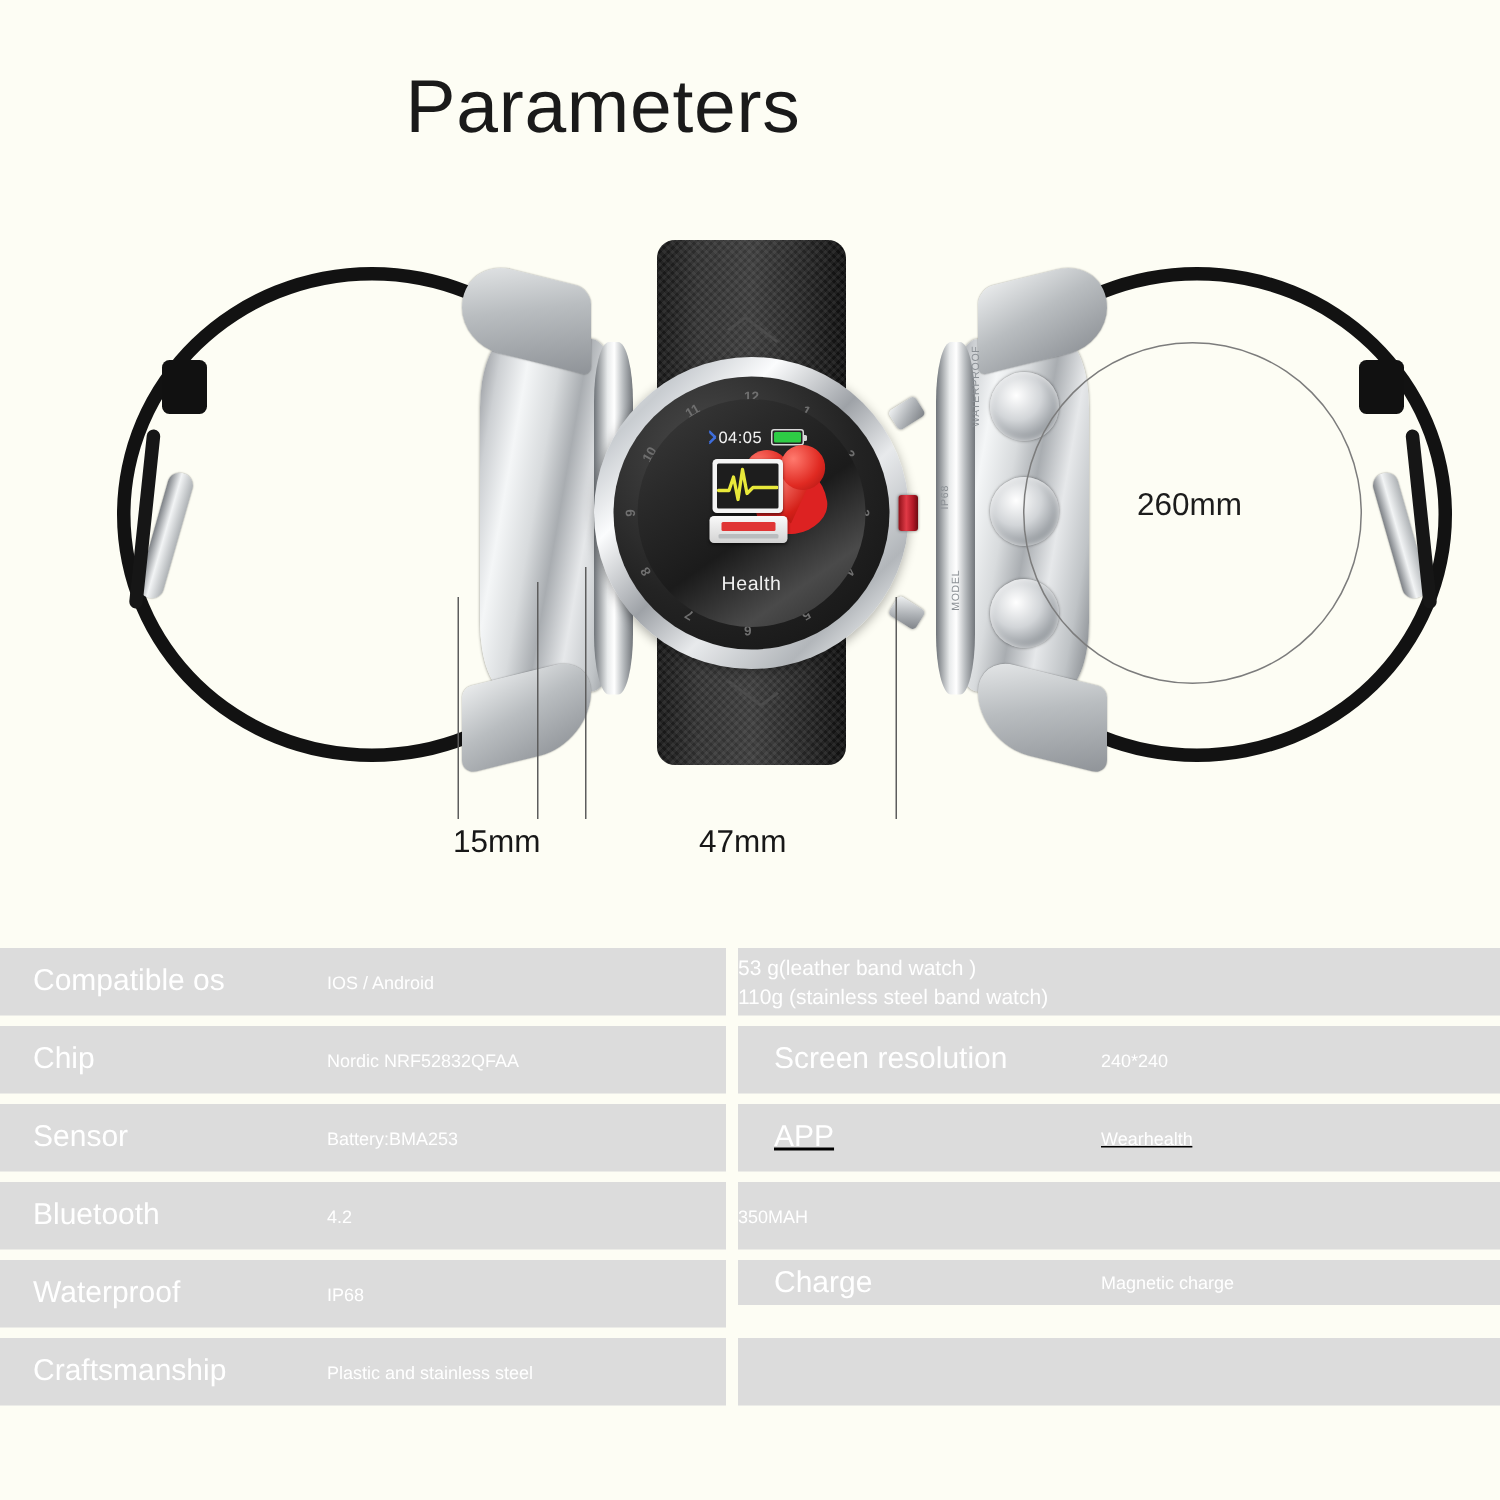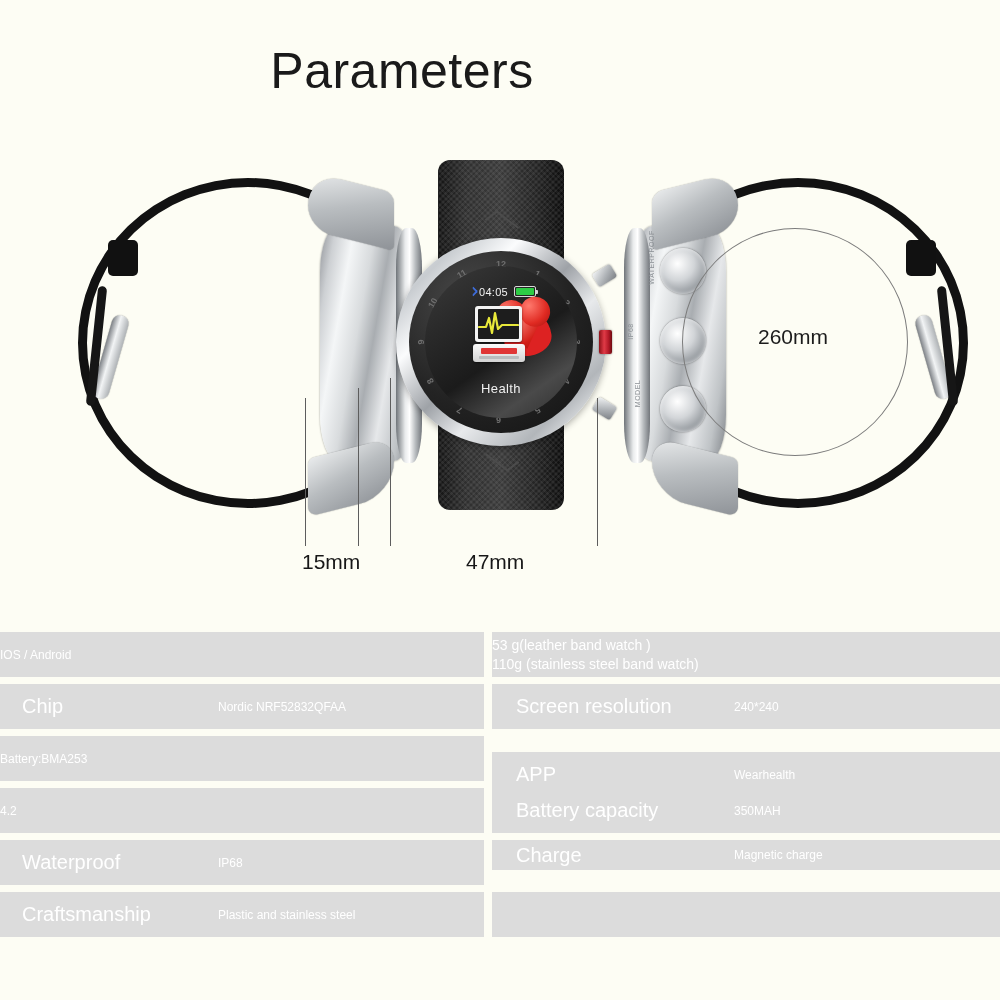--- a/index.html
+++ b/index.html
@@ -434,30 +434,33 @@
     <div class="vline" style="left:597px;top:398px;height:148px;"></div>
 
     <div class="dim-lbl" style="left:302px;top:550px;">15mm</div>
     <div class="dim-lbl" style="left:466px;top:550px;">47mm</div>
 
   </div>
 
   <div class="specs">
     <div class="tbl tbl-left" id="tbl-left">
         <div class="row" style="top: 0px; height: 45px;">
+          <div class="cell-k">Compatible os</div>
           <div class="cell-v">IOS / Android</div>
         </div>
         <div class="row" style="top: 52px; height: 45px;">
           <div class="cell-k">Chip</div>
           <div class="cell-v">Nordic NRF52832QFAA</div>
         </div>
         <div class="row" style="top: 104px; height: 45px;">
+          <div class="cell-k">Sensor</div>
           <div class="cell-v">Battery:BMA253</div>
         </div>
         <div class="row" style="top: 156px; height: 45px;">
+          <div class="cell-k">Bluetooth</div>
           <div class="cell-v">4.2</div>
         </div>
         <div class="row" style="top: 208px; height: 45px;">
           <div class="cell-k">Waterproof</div>
           <div class="cell-v">IP68</div>
         </div>
         <div class="row" style="top: 260px; height: 45px;">
           <div class="cell-k">Craftsmanship</div>
           <div class="cell-v">Plastic and stainless steel</div>
         </div>
@@ -466,26 +469,25 @@
         <div class="row" style="top: 0px; height: 45px;">
           <div class="cell-v two-line">
             <span>53 g(leather band watch )</span>
             <span>110g (stainless steel band watch)</span>
           </div>
         </div>
         <div class="row" style="top: 52px; height: 45px;">
           <div class="cell-k">Screen resolution</div>
           <div class="cell-v">240*240</div>
         </div>
-        <div class="row" style="top: 120px; height: 45px;">
+        <div class="row" style="top: 104px; height: 45px; text-decoration: underline;">
           <div class="cell-k">APP</div>
           <div class="cell-v">Wearhealth</div>
         </div>
         <div class="row" style="top: 156px; height: 45px;">
-          <div class="cell-k">Battery capacity</div>
           <div class="cell-v">350MAH</div>
         </div>
         <div class="row" style="top: 208px; height: 30px;">
           <div class="cell-k">Charge</div>
           <div class="cell-v">Magnetic charge</div>
         </div>
         <div class="row empty" style="top: 260px; height: 45px;">
           <div class="cell-k"></div>
           <div class="cell-v"></div>
         </div>

